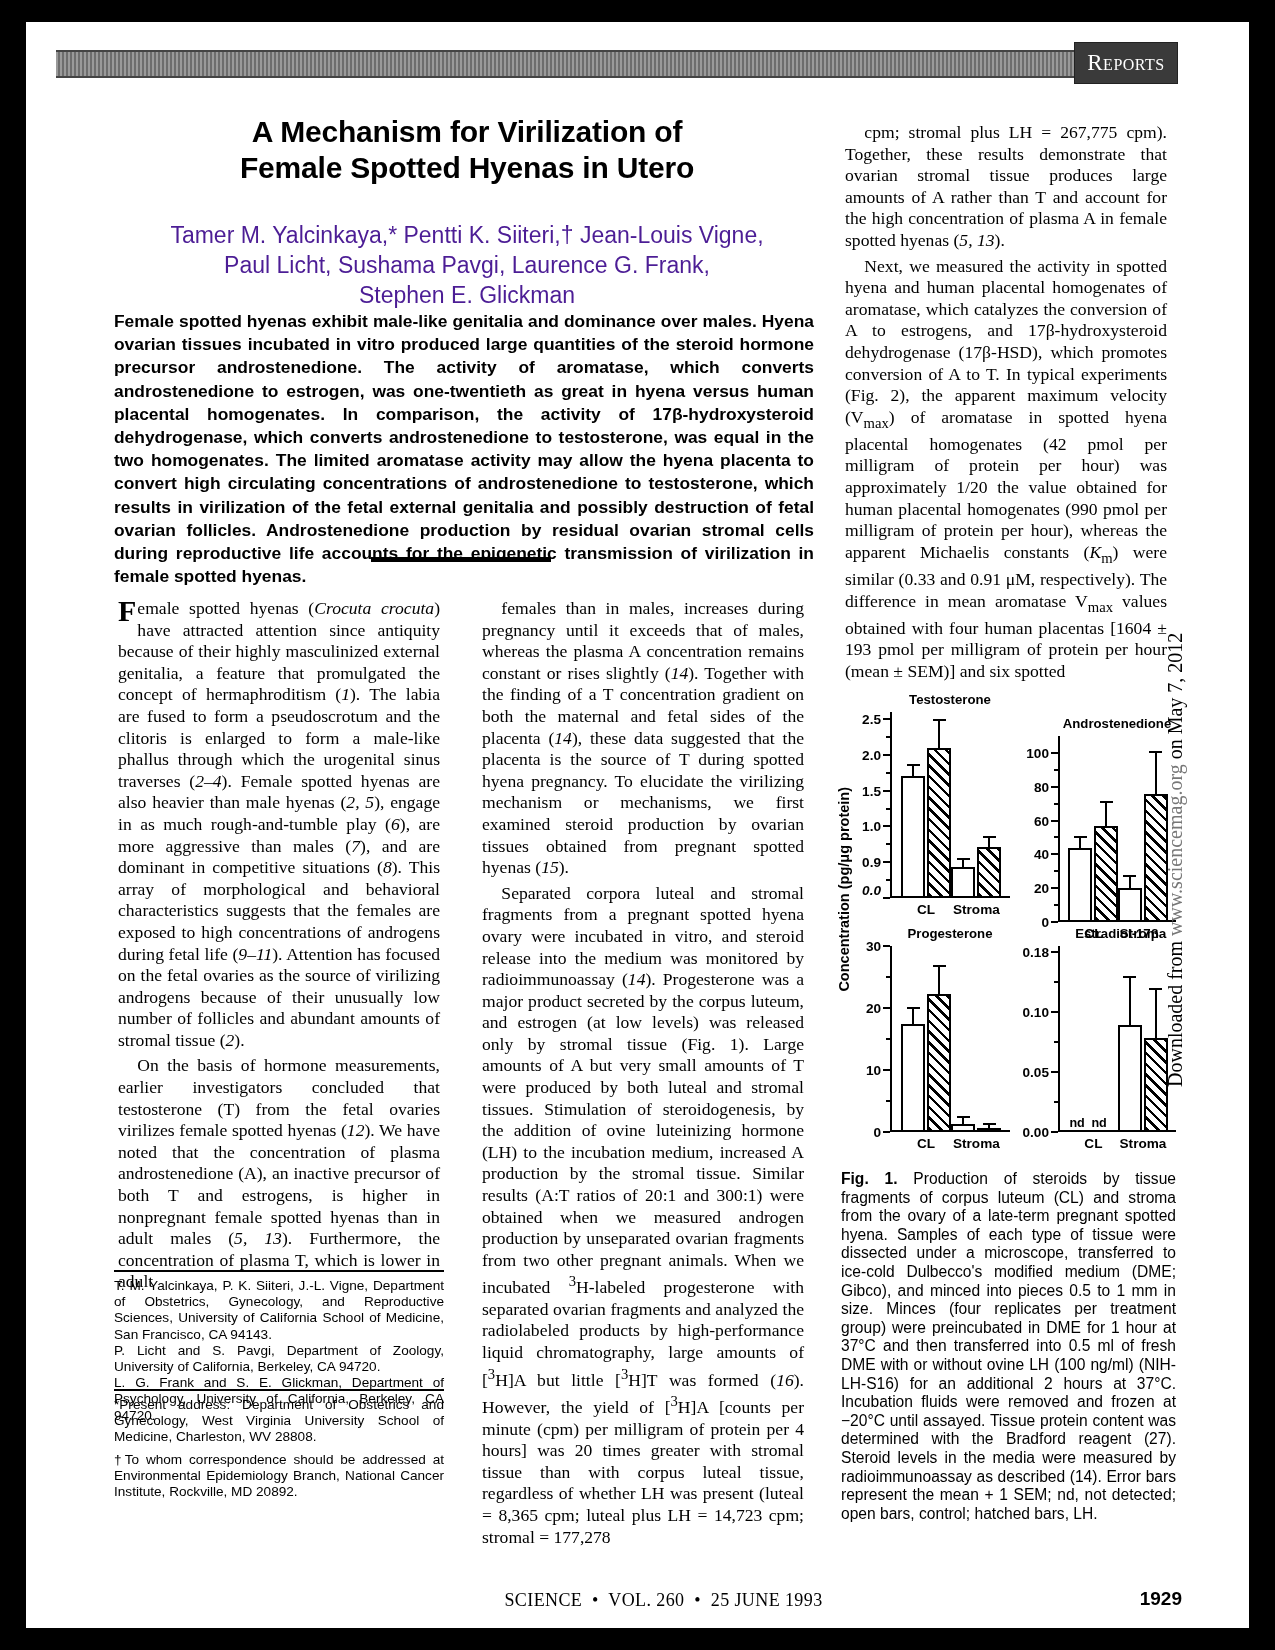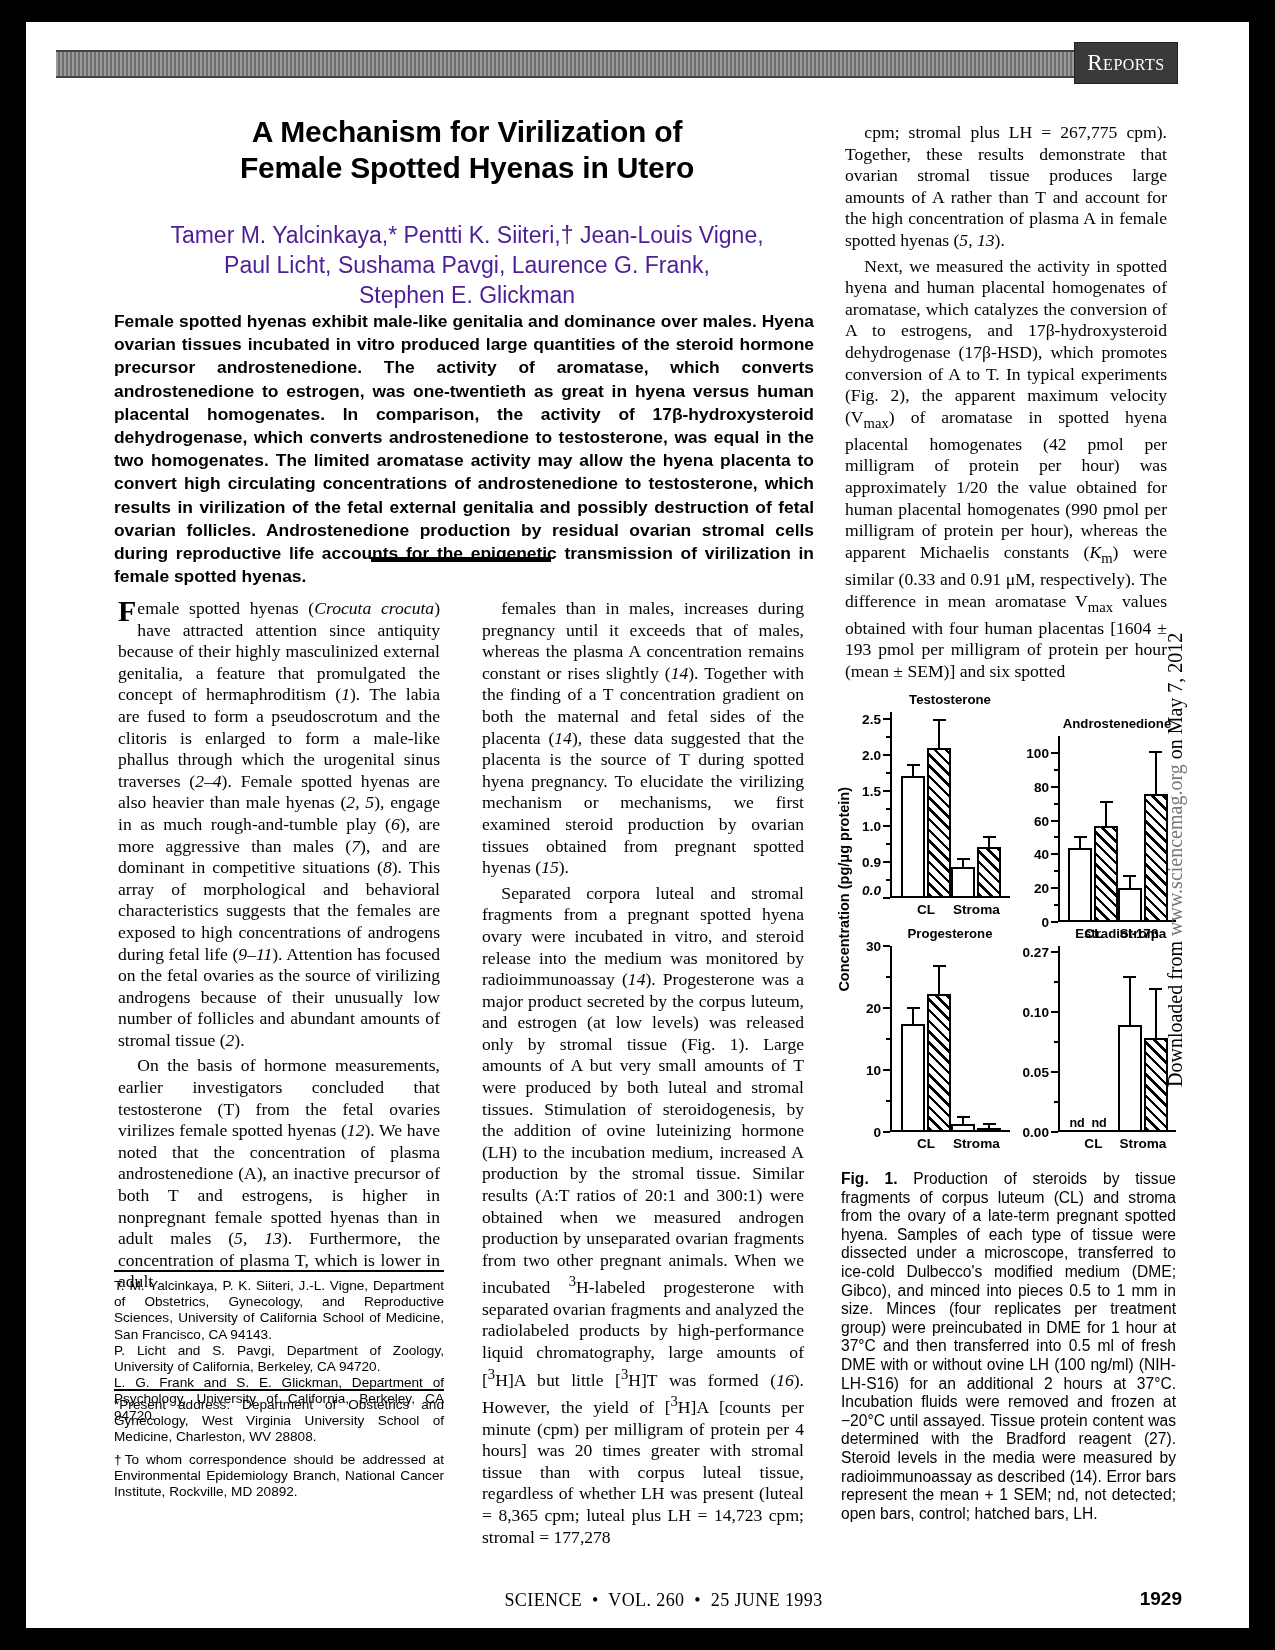--- a/index.html
+++ b/index.html
@@ -412,21 +412,21 @@
               <div class="tick" style="top: 185px;"></div>
               <div class="ylab" style="top: 186px;">0.00</div>
               <div class="tick minor" style="top: 155px;"></div>
               <div class="tick" style="top: 125px;"></div>
               <div class="ylab" style="top: 126px;">0.05</div>
               <div class="tick minor" style="top: 95px;"></div>
               <div class="tick" style="top: 65px;"></div>
               <div class="ylab" style="top: 66px;">0.10</div>
               <div class="tick minor" style="top: 35px;"></div>
               <div class="tick" style="top: 5px;"></div>
-              <div class="ylab" style="top: 6px;">0.27</div>
+              <div class="ylab" style="top: 6px;">0.18</div>
               <div class="xlab" style="left: 35.4px; top: 190px;">CL</div>
               <div class="bar" style="left: 59.96px; width: 24px; height: 106.8px;"></div>
               <div class="errbar" style="left: 70.96px; bottom: 106.8px; height: 46.8px;"></div>
               <div class="errcap" style="left: 65.46px; bottom: 153.6px;"></div>
               <div class="bar hatched" style="left: 85.96px; width: 24px; height: 93.6px;"></div>
               <div class="errbar" style="left: 96.96px; bottom: 93.6px; height: 48px;"></div>
               <div class="errcap" style="left: 91.46px; bottom: 141.6px;"></div>
               <div class="xlab" style="left: 84.96px; top: 190px;">Stroma</div>
               <div class="nd" style="left: 11.4px; bottom: 2px;">nd</div>
               <div class="nd" style="left: 33.4px; bottom: 2px;">nd</div>

